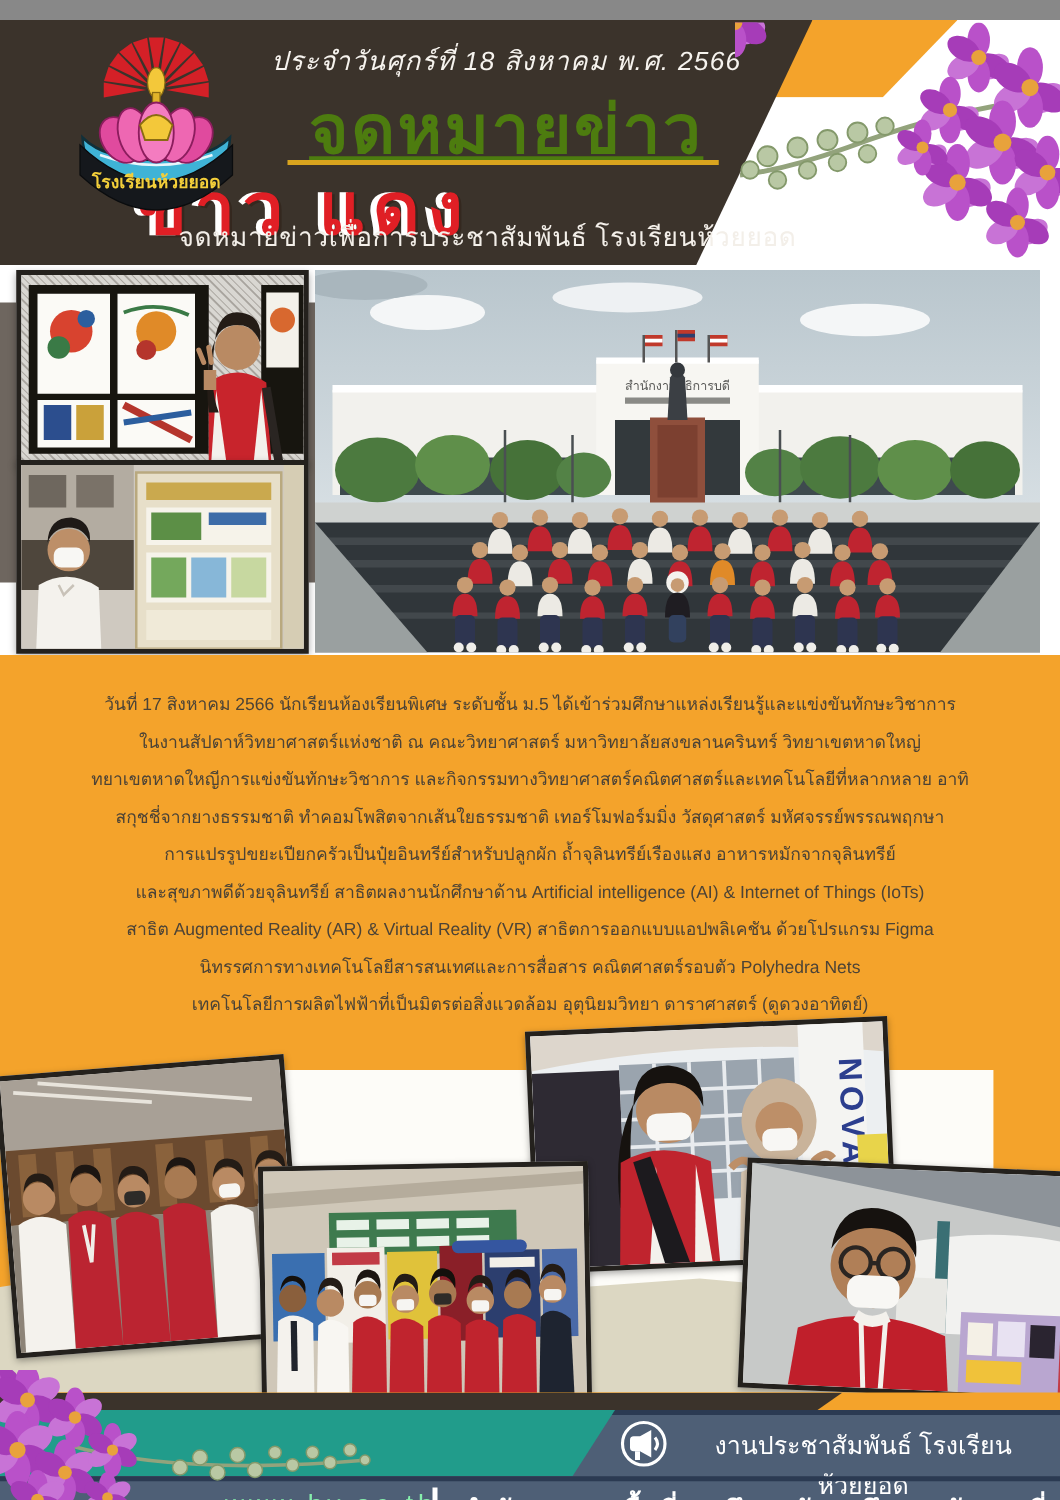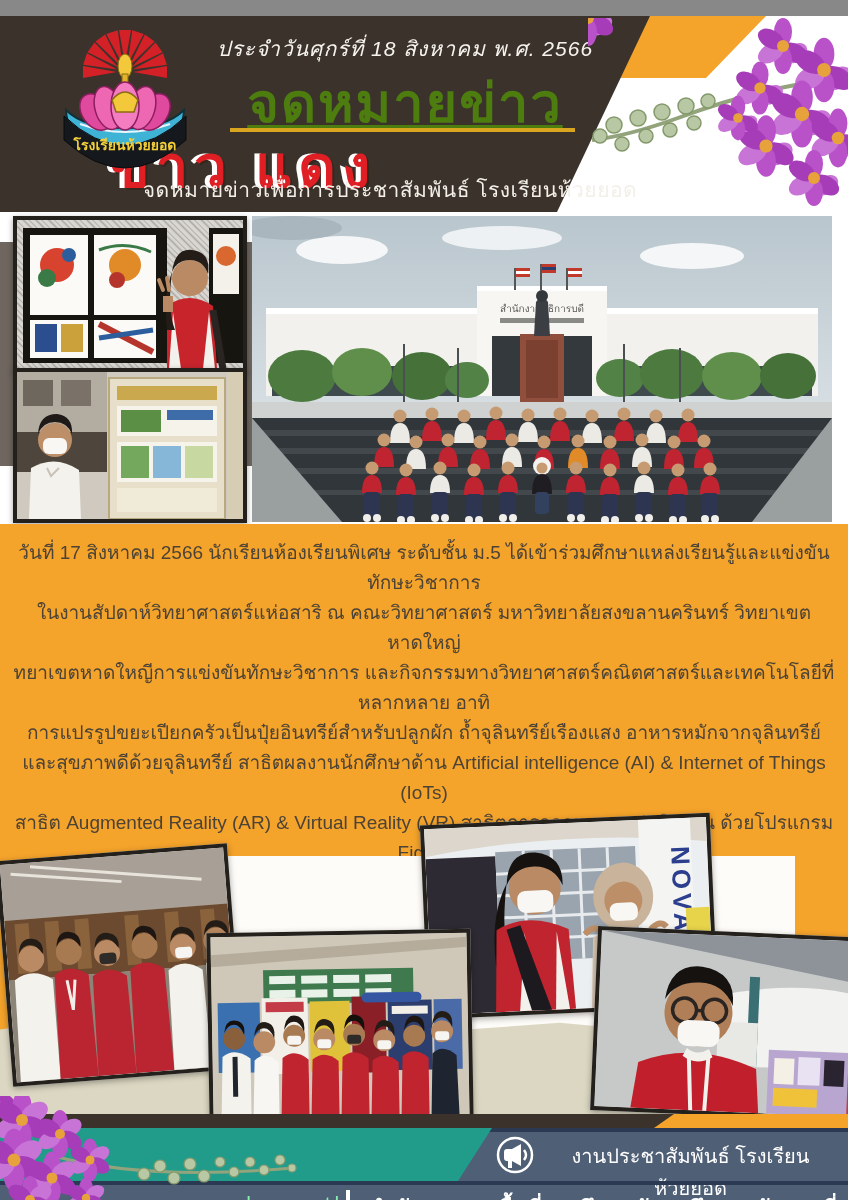--- a/index.html
+++ b/index.html
@@ -27,22 +27,22 @@
   
   .taupe-block{left:0;top:226px;width:254px;height:224px;background:#6e665f;}
   .photo{border:4px solid #24211d;background:#ddd;box-shadow:0 2px 6px rgba(0,0,0,.35);}
   .photo svg{display:block;}
   .photo-a{left:13px;top:200px;width:226px;height:149px;}
   .photo-b{left:13px;top:352px;width:226px;height:147px;}
   .photo-main{left:252px;top:200px;width:580px;height:306px;border:none;box-shadow:none;}
 
   
   .orange-sec{left:0;top:508px;width:848px;height:590px;background:#f4a32b;}
-  .article{left:10px;top:14px;width:828px;text-align:center;color:#4c4336;
-        font-size:19px;line-height:30px;}
+  .article{left:10px;top:24px;width:828px;text-align:center;color:#4c4336;
+        font-size:14px;line-height:30px;}
   .white-torn{left:225px;top:332px;width:570px;height:200px;background:#fdfcf8;
         clip-path:polygon(0 0,100% 0,100% 88%,90% 97%,78% 89%,64% 96%,50% 90%,36% 97%,22% 90%,10% 98%,0 92%);}
   .beige-torn{left:0;top:494px;width:848px;height:96px;background:#dcd7c2;
         clip-path:polygon(0 12%,6% 4%,14% 14%,24% 5%,34% 13%,44% 4%,55% 12%,66% 5%,76% 13%,87% 5%,100% 12%,100% 100%,0 100%);}
 
   
   .photo-c{left:4px;top:836px;width:224px;height:218px;transform:rotate(-4.5deg);}
   .photo-d{left:208px;top:915px;width:256px;height:182px;transform:rotate(-1deg);}
   .photo-e{left:424px;top:803px;width:282px;height:186px;transform:rotate(-2.5deg);}
   .photo-f{left:594px;top:916px;width:268px;height:176px;transform:rotate(2.5deg);}
@@ -352,22 +352,23 @@
         <use href="#psit" x="392" y="252" color="#eceae4"></use>
           <use href="#psit" x="426" y="254" color="#bf2430"></use>
         <use href="#psit" x="458" y="253" color="#bf2430"></use>
       </g>
     </svg>
   </div>
 
   <div class="abs orange-sec">
     <div class="abs article">
       <div>วันที่ 17 สิงหาคม 2566 นักเรียนห้องเรียนพิเศษ ระดับชั้น ม.5 ได้เข้าร่วมศึกษาแหล่งเรียนรู้และแข่งขันทักษะวิชาการ</div>
-      <div>ในงานสัปดาห์วิทยาศาสตร์แห่อสาริ ณ คณะวิทยาศาสตร์ มหาวิทยาลัยสงขลานครินทร์ วิทยาเขตหาดใหญ่</div>
+      <div>ในงานสัปดาห์วิทยาศาสตร์แห่งชาติ ณ คณะวิทยาศาสตร์ มหาวิทยาลัยสงขลานครินทร์ วิทยาเขตหาดใหญ่</div>
       <div>ทยาเขตหาดใหญีการแข่งขันทักษะวิชาการ และกิจกรรมทางวิทยาศาสตร์คณิตศาสตร์และเทคโนโลยีที่หลากหลาย อาทิ</div>
+      <div>สกุชชี่จากยางธรรมชาติ  ทำคอมโพสิตจากเส้นใยธรรมชาติ  เทอร์โมฟอร์มมิ่ง  วัสดุศาสตร์ มหัศจรรย์พรรณพฤกษา</div>
       <div>การแปรรูปขยะเปียกครัวเป็นปุ๋ยอินทรีย์สำหรับปลูกผัก  ถ้ำจุลินทรีย์เรืองแสง  อาหารหมักจากจุลินทรีย์</div>
       <div>และสุขภาพดีด้วยจุลินทรีย์ สาธิตผลงานนักศึกษาด้าน Artificial intelligence (AI) &amp; Internet of Things (IoTs)</div>
       <div>สาธิต Augmented Reality (AR) &amp; Virtual Reality (VR) สาธิตการออกแบบแอปพลิเคชัน ด้วยโปรแกรม Figma</div>
       <div>นิทรรศการทางเทคโนโลยีสารสนเทศและการสื่อสาร  คณิตศาสตร์รอบตัว  Polyhedra Nets</div>
       <div>เทคโนโลยีการผลิตไฟฟ้าที่เป็นมิตรต่อสิ่งแวดล้อม  อุตุนิยมวิทยา  ดาราศาสตร์ (ดูดวงอาทิตย์)</div>
     </div>
     <div class="abs white-torn"></div>
     <div class="abs beige-torn"></div>
   </div>
 

